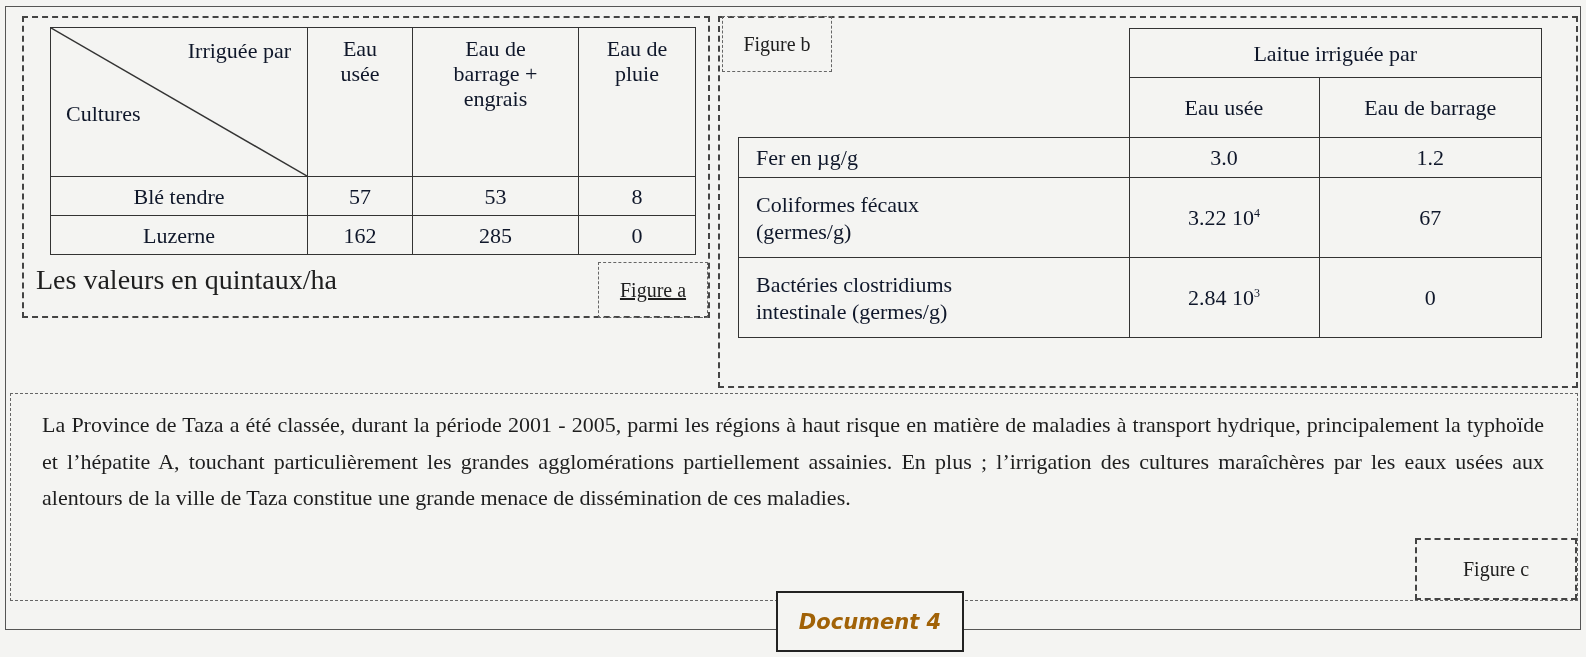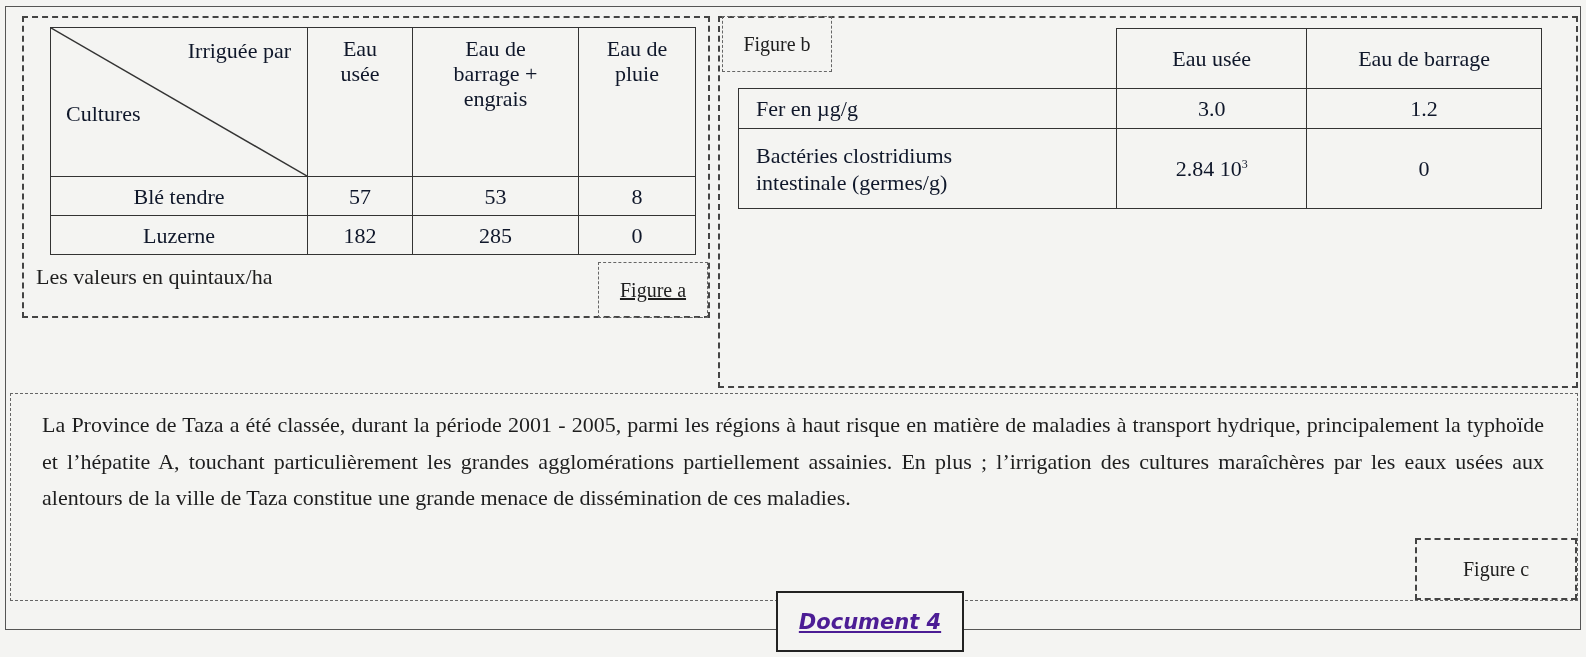--- a/index.html
+++ b/index.html
@@ -17,40 +17,40 @@
   
   .fig-a { left: 22px; top: 16px; width: 688px; height: 302px; }
   table { border-collapse: collapse; font-family: "Liberation Serif", serif; color: #0f172a; }
   table td, table th { border: 1.5px solid #333; font-weight: normal; padding: 0; }
   .table-a { left: 50px; top: 27px; width: 646px; font-size: 22px; }
   .table-a td { text-align: center; line-height: 25px; }
   .diag-cell { position: relative; width: 256px; height: 148px; }
   .diag-cell svg { position: absolute; left: 0; top: 0; }
   .diag-top { position: absolute; right: 16px; top: 10px; }
   .diag-bottom { position: absolute; left: 15px; top: 73px; }
-  .caption-a { left: 36px; top: 264px; font-size: 22px; }
+  .caption-a { left: 36px; top: 264px; font-size: 28px; }
   .label-box-a { left: 598px; top: 262px; width: 110px; height: 56px; font-size: 20px; display:flex; align-items:center; justify-content:center;text-decoration:underline; }
 
   
   .fig-b { left: 718px; top: 16px; width: 860px; height: 372px; }
   .label-box-b { left: 722px; top: 16px; width: 110px; height: 56px; font-size: 20px; display:flex; align-items:center; justify-content:center; }
   .table-b { left: 738px; top: 28px; width: 804px; font-size: 22px; }
   .table-b td { line-height: 27px; }
   .table-b td.num { text-align: center; }
   .table-b td.lbl { text-align: left; padding-left: 17px; }
   .table-b td.empty { border: none; }
   sup { font-size: 12px; vertical-align: top; position: relative; top: -4px; }
 
   
   .fig-c { left: 10px; top: 393px; width: 1568px; height: 208px; }
   .para { left: 42px; top: 407px; width: 1502px; font-size: 22px; line-height: 36.5px; text-align: justify; }
   .label-box-c { left: 1415px; top: 538px; width: 162px; height: 62px; font-size: 20px; display:flex; align-items:center; justify-content:center; }
 
   
-  .doc-title { left: 776px; top: 591px; width: 188px; height: 61px; background: #f4f4f2; border: 2px solid #222; font-family: "DejaVu Sans", sans-serif; font-weight: bold; font-style: italic; font-size: 21px; display:flex; align-items:center; justify-content:center; color:#4c1d95;text-decoration:underline; }
+  .doc-title { left: 776px; top: 591px; width: 188px; height: 61px; background: #f4f4f2; border: 2px solid #222; font-family: "DejaVu Sans", sans-serif; font-weight: bold; font-style: italic; font-size: 21px; display:flex; align-items:center; justify-content:center; color:#a16207; }
 </style>
 </head>
 <body>
 
 <div class="abs outer-frame"></div>
 
 <div class="abs dash fig-a"></div>
 <table class="abs table-a">
   <tbody>
       <tr>
@@ -76,42 +76,54 @@
     </td>
   </tr>
   <tr style="height:39px;padding-left:10px;">
     <td>Blé tendre</td>
     <td>57</td>
     <td>53</td>
     <td>8</td>
   </tr>
   <tr style="height:39px;">
     <td>Luzerne</td>
-    <td>182</td>
+    <td>162</td>
     <td>285</td>
     <td>0</td>
   </tr>
 </tbody>
   </table>
 <div class="abs caption-a">Les valeurs en quintaux/ha</div>
 <div class="abs dash-fine label-box-a">Figure a</div>
 
 <div class="abs dash fig-b"></div>
 <div class="abs dash-fine label-box-b">Figure b</div>
 <table class="abs table-b">
   <tbody>
+      <tr style="height:49px;">
+    <td class="empty" style="width:390px;"></td>
+    <td class="num" colspan="2">Laitue irriguée par</td>
+  </tr>
   <tr style="height:60px;">
     <td class="empty"></td>
     <td class="num" style="width:189px;">Eau usée</td>
     <td class="num">Eau de barrage</td>
   </tr>
   <tr style="height:40px;">
     <td class="lbl">Fer en µg/g</td>
     <td class="num">3.0</td>
     <td class="num">1.2</td>
+  </tr>
+  <tr style="height:80px;">
+    <td class="lbl">
+      <div>Coliformes fécaux</div>
+      <div>(germes/g)</div>
+    </td>
+    <td class="num"><span>3.22 10</span><sup>4</sup></td>
+    <td class="num">67</td>
   </tr>
   <tr style="height:80px;">
     <td class="lbl">
       <div>Bactéries clostridiums</div>
       <div>intestinale (germes/g)</div>
     </td>
     <td class="num"><span>2.84 10</span><sup>3</sup></td>
     <td class="num">0</td>
   </tr>
 </tbody>

